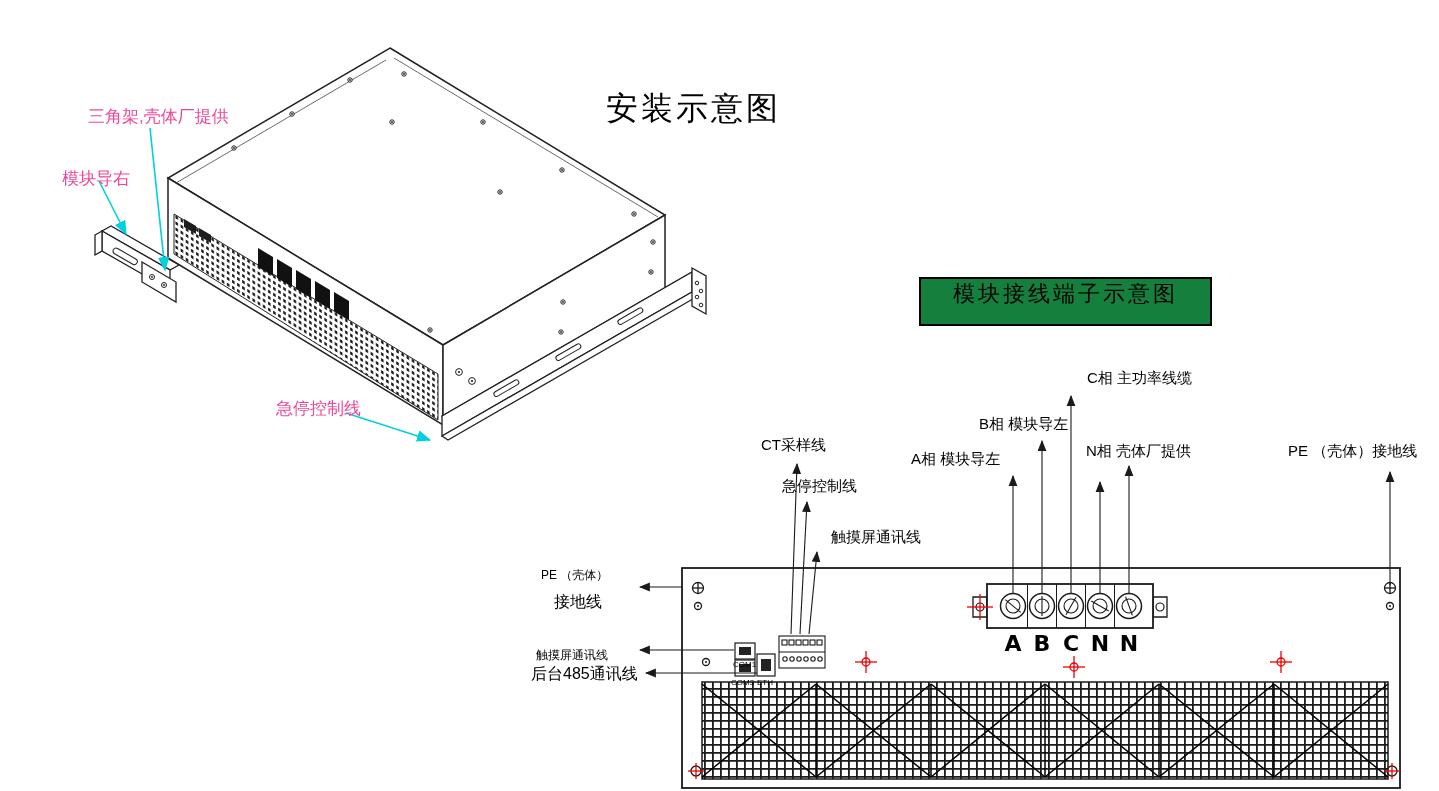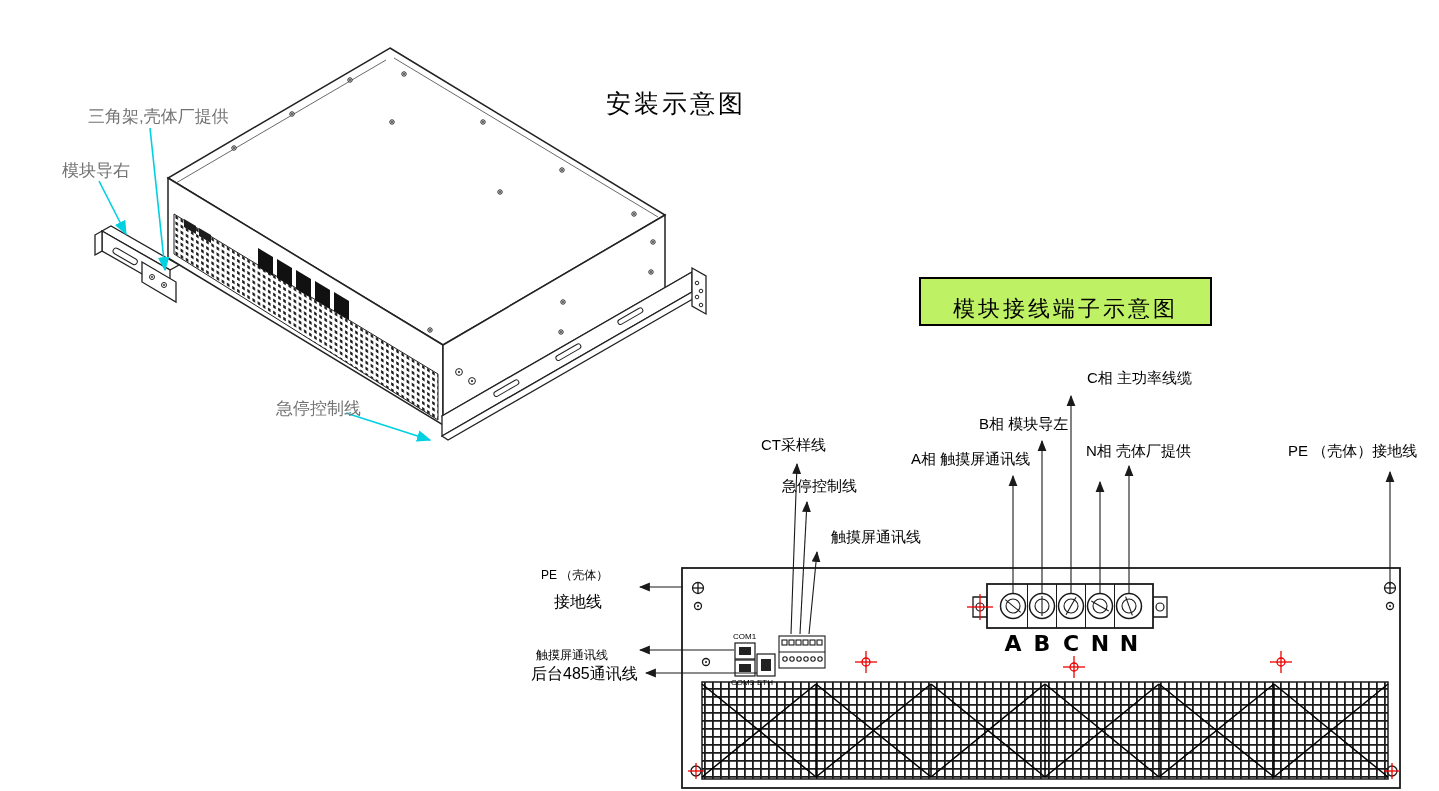--- a/index.html
+++ b/index.html
@@ -2,24 +2,24 @@
 <html><head>
 <meta charset="utf-8">
 <style>
   html,body{margin:0;padding:0;background:#ffffff;}
   #canvas{
     position:relative;width:1439px;height:791px;background:#ffffff;
     font-family:"Liberation Sans",sans-serif;overflow:hidden;color:#000;
   }
   #artwork{position:absolute;left:0;top:0;}
   .lbl{position:absolute;white-space:nowrap;line-height:1.25;}
-  .red{color:#737373;}
+  .red{color:#ec4899;}
   .title-box{
     position:absolute;border:2px solid #000;display:flex;
-    align-items:flex-end;justify-content:center;background:#bef264;
+    align-items:flex-start;justify-content:center;background:#15803d;
   }
   .term-letter{
     position:absolute;width:24px;text-align:center;font-weight:bold;
     font-size:22px;font-family:"DejaVu Sans",sans-serif;
   }
   .tiny{font-size:8px;letter-spacing:0;}
 </style>
 </head>
 <body>
 
@@ -275,48 +275,48 @@
             <line x1="696" y1="763" x2="696" y2="779"></line>
           </g>
         <g>
             <line x1="1384" y1="771" x2="1400" y2="771"></line>
             <line x1="1392" y1="763" x2="1392" y2="779"></line>
           </g>
       </g>
     </g>
   </svg>
 
-  <div class="lbl" style="left:606px;top:88px;font-size:25px;letter-spacing:3px">安装示意图</div>
+  <div class="lbl" style="left:606px;top:88px;font-size:32px;letter-spacing:3px">安装示意图</div>
 
   <div class="lbl red" style="left:88px;top:106px;font-size:17px">三角架,壳体厂提供</div>
-  <div class="lbl red" style="left:62px;top:160px;font-size:17px">模块导右</div>
+  <div class="lbl red" style="left:62px;top:168px;font-size:17px">模块导右</div>
   <div class="lbl red" style="left:276px;top:398px;font-size:17px">急停控制线</div>
 
   <div class="title-box" style="left:919px;top:277px;width:289px;height:45px;font-size:22px;letter-spacing:3px">
     <span>模块接线端子示意图</span>
   </div>
 
   <div class="lbl" style="left:761px;top:436px;font-size:15px">CT采样线</div>
   <div class="lbl" style="left:782px;top:477px;font-size:15px">急停控制线</div>
   <div class="lbl" style="left:831px;top:528px;font-size:15px">触摸屏通讯线</div>
 
-  <div class="lbl" style="left:911px;top:450px;font-size:15px">A相 触摸屏通讯线</div>
+  <div class="lbl" style="left:911px;top:450px;font-size:15px">A相 模块导左</div>
   <div class="lbl" style="left:979px;top:415px;font-size:15px">B相 模块导左</div>
   <div class="lbl" style="left:1087px;top:369px;font-size:15px">C相 主功率线缆</div>
   <div class="lbl" style="left:1086px;top:442px;font-size:15px">N相 壳体厂提供</div>
   <div class="lbl" style="left:1288px;top:442px;font-size:15px">PE （壳体）接地线</div>
 
   <div class="lbl" style="left:541px;top:568px;font-size:12px">PE （壳体）</div>
   <div class="lbl" style="left:554px;top:592px;font-size:16px">接地线</div>
   <div class="lbl" style="left:536px;top:648px;font-size:12px">触摸屏通讯线</div>
   <div class="lbl" style="left:531px;top:664px;font-size:16px">后台485通讯线</div>
 
   <span class="term-letter" style="left:1001px;top:631px">A</span>
   <span class="term-letter" style="left:1030px;top:631px">B</span>
   <span class="term-letter" style="left:1059px;top:631px">C</span>
   <span class="term-letter" style="left:1088px;top:631px">N</span>
   <span class="term-letter" style="left:1117px;top:631px">N</span>
 
-  <div class="lbl tiny" style="left:733px;top:632px">COM1</div>
+  <div class="lbl tiny" style="left:733px;top:660px">COM1</div>
   <div class="lbl tiny" style="left:731px;top:678px">COM3</div>
   <div class="lbl tiny" style="left:757px;top:678px">ETH</div>
 
 </div>
 
 </body></html>

